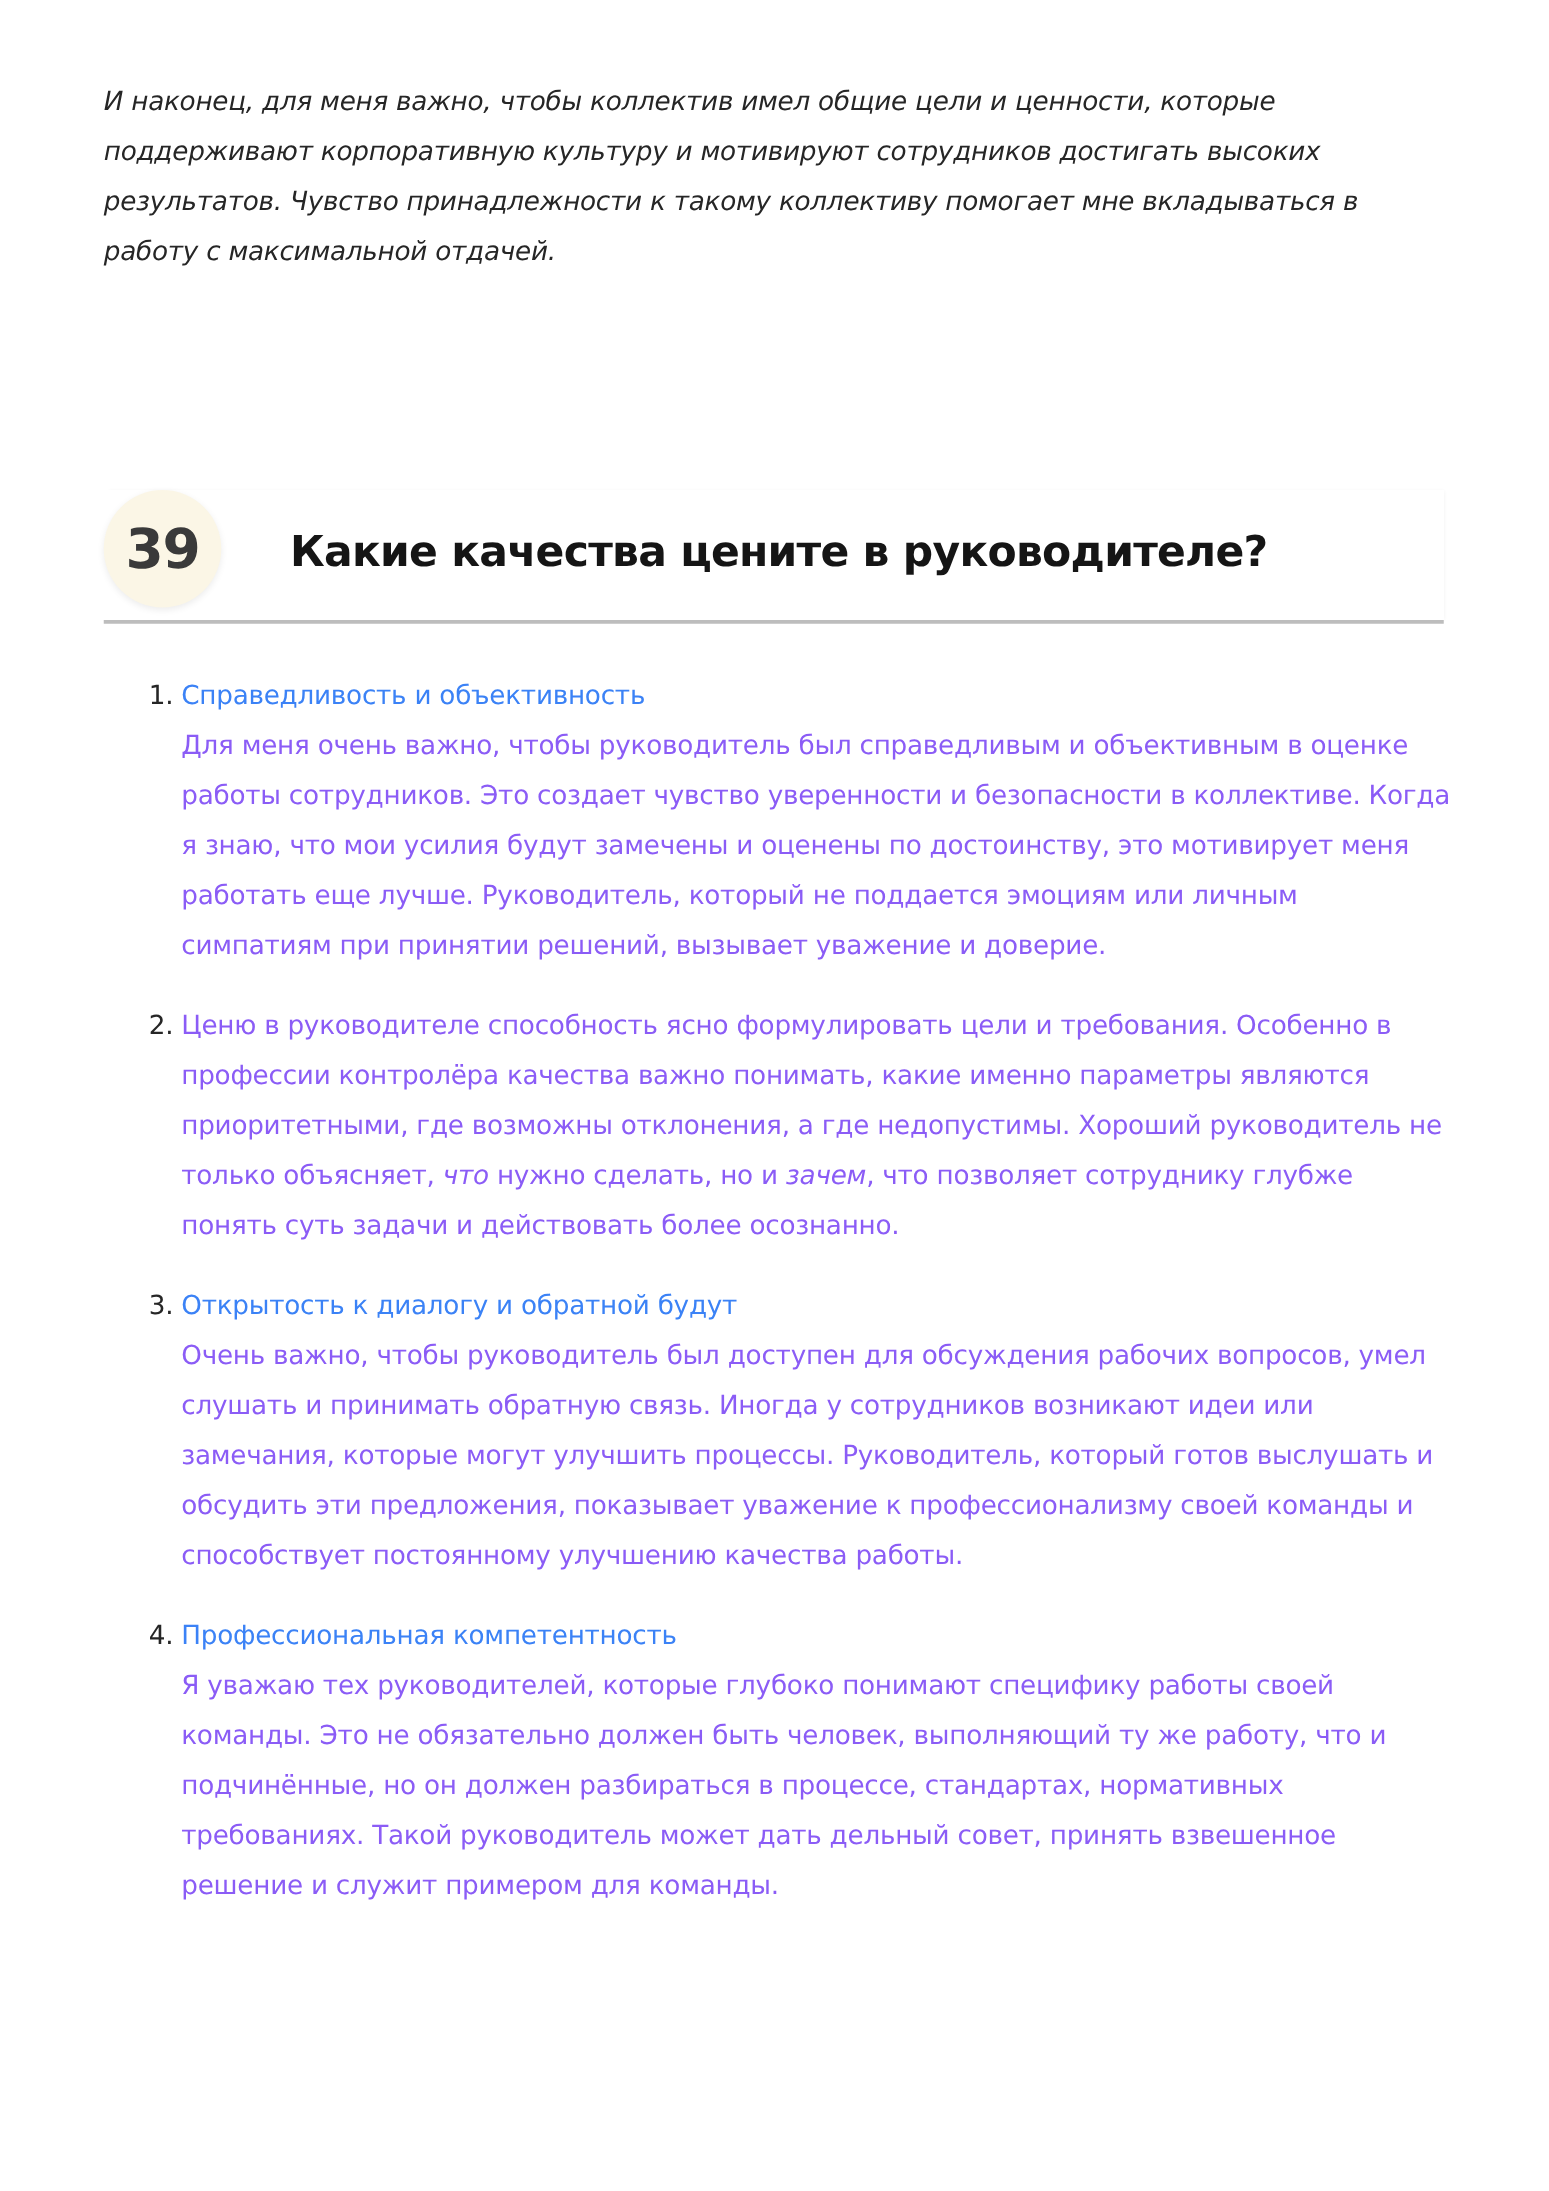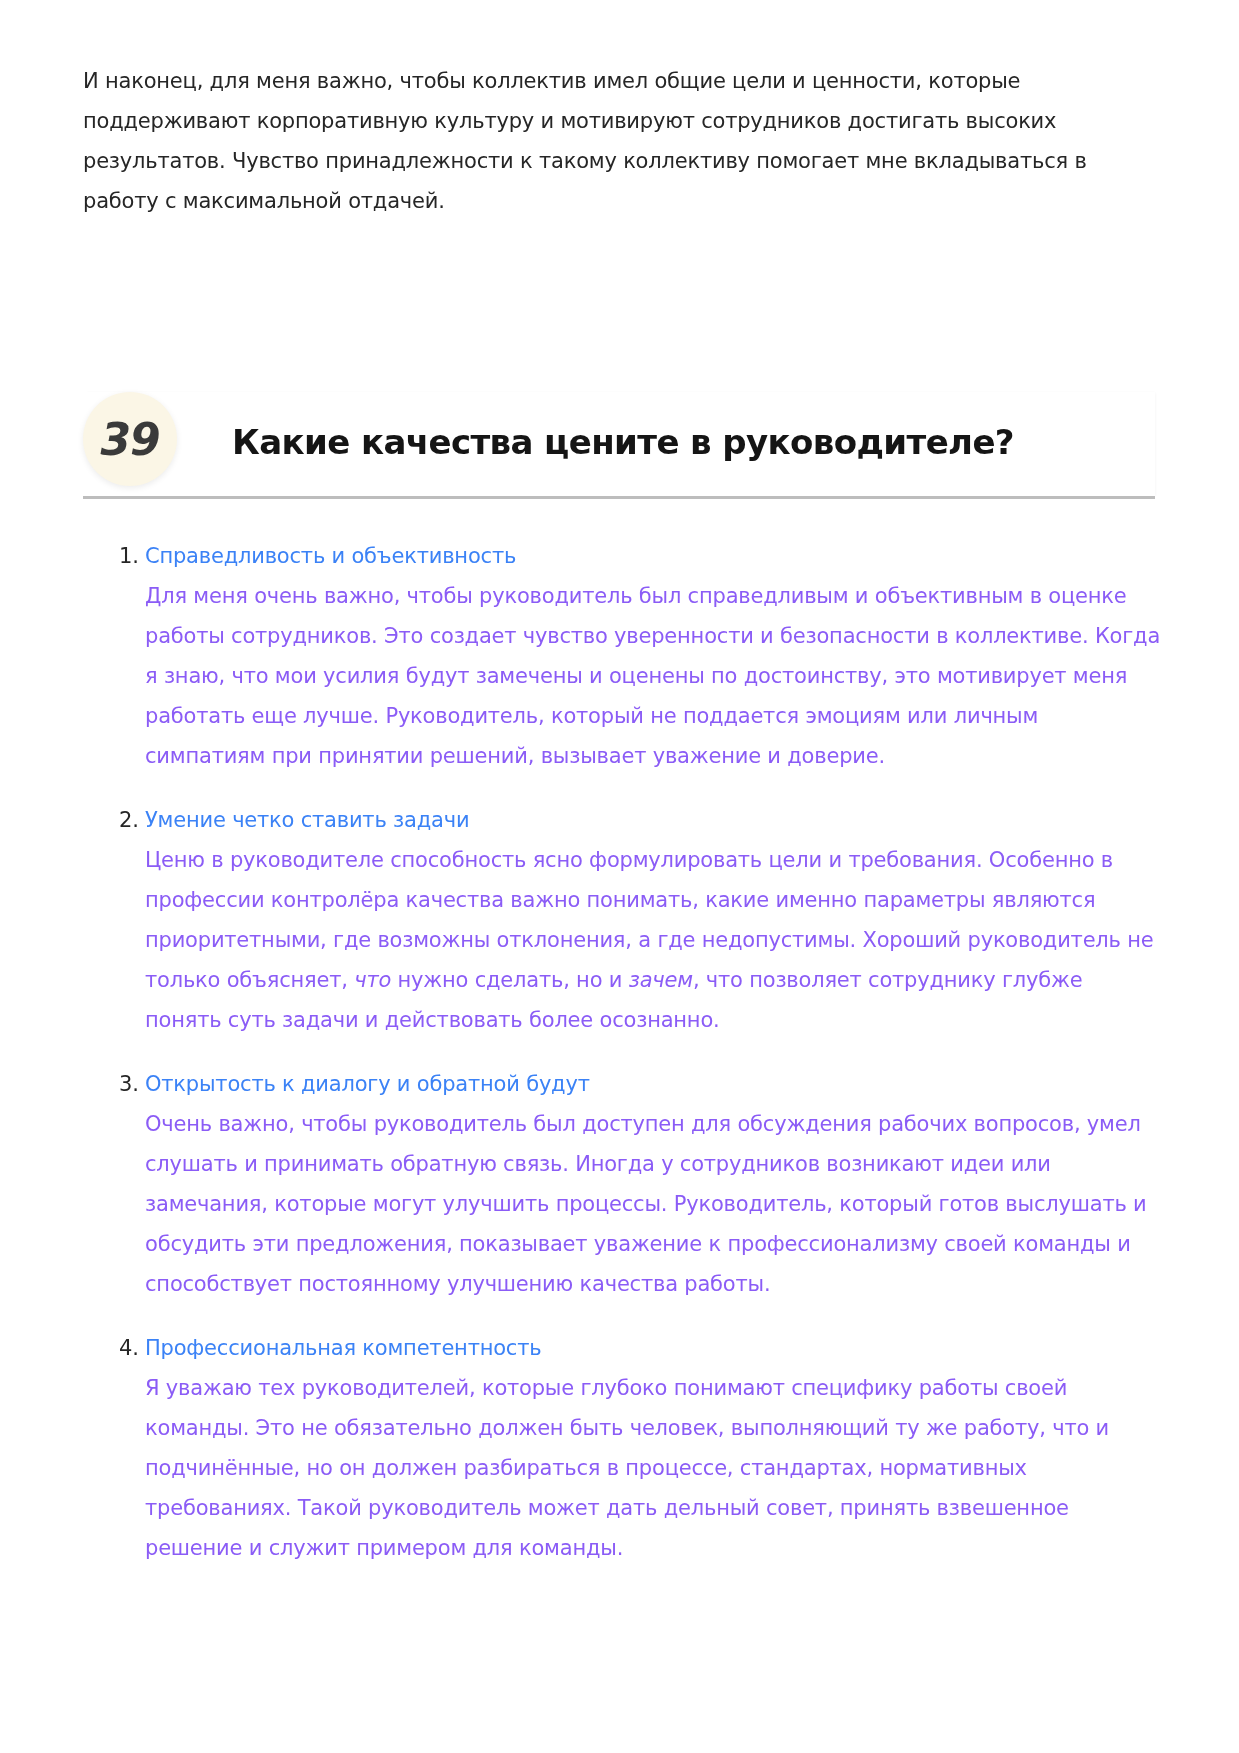--- a/index.html
+++ b/index.html
@@ -17,20 +17,21 @@
     }
     .intro {
       position: absolute;
       left: 83px;
       top: 61px;
       width: 1080px;
       font-size: 21px;
       line-height: 40px;
       letter-spacing: -0.2px;
       margin: 0;
+      font-style: italic;
     }
     .q-header {
       position: absolute;
       left: 83px;
       top: 392px;
       width: 1072px;
       height: 104px;
       border-bottom: 3px solid #bdbdbd;
       box-shadow: 2px -1px 3px -2px rgba(0,0,0,0.06);
     }
@@ -46,21 +47,20 @@
       display: flex;
       align-items: center;
       justify-content: center;
     }
     .q-number {
       font-family: "DejaVu Sans", "Liberation Sans", sans-serif;
       font-weight: bold;
       font-size: 44px;
       color: #3a3a3a;
       letter-spacing: -1px;
-      font-style: italic;
     }
     .q-title {
       position: absolute;
       left: 137px;
       top: 18px;
       margin: 12px;
       font-size: 34px;
       font-weight: bold;
       color: #151515;
       letter-spacing: -0.6px;
@@ -115,21 +115,20 @@
 </div>
 
 <ol class="answers">
   <li class="answer">
     <span class="answer-num">1.</span>
     <span class="answer-title">Справедливость и объективность</span>
     <span class="answer-text">Для меня очень важно, чтобы руководитель был справедливым и объективным в оценке работы сотрудников. Это создает чувство уверенности и безопасности в коллективе. Когда я знаю, что мои усилия будут замечены и оценены по достоинству, это мотивирует меня работать еще лучше. Руководитель, который не поддается эмоциям или личным симпатиям при принятии решений, вызывает уважение и доверие.</span>
   </li>
   <li class="answer">
     <span class="answer-num">2.</span>
-    <span class="answer-title">Умение четко ставить задачи</span>
     <span class="answer-text"><span>Ценю в руководителе способность ясно формулировать цели и требования. Особенно в профессии контролёра качества важно понимать, какие именно параметры являются приоритетными, где возможны отклонения, а где недопустимы. Хороший руководитель не только объясняет, </span><em>что</em><span> нужно сделать, но и </span><em>зачем</em><span>, что позволяет сотруднику глубже понять суть задачи и действовать более осознанно.</span></span>
   </li>
   <li class="answer">
     <span class="answer-num">3.</span>
     <span class="answer-title">Открытость к диалогу и обратной будут</span>
     <span class="answer-text">Очень важно, чтобы руководитель был доступен для обсуждения рабочих вопросов, умел слушать и принимать обратную связь. Иногда у сотрудников возникают идеи или замечания, которые могут улучшить процессы. Руководитель, который готов выслушать и обсудить эти предложения, показывает уважение к профессионализму своей команды и способствует постоянному улучшению качества работы.</span>
   </li>
   <li class="answer">
     <span class="answer-num">4.</span>
     <span class="answer-title">Профессиональная компетентность</span>

